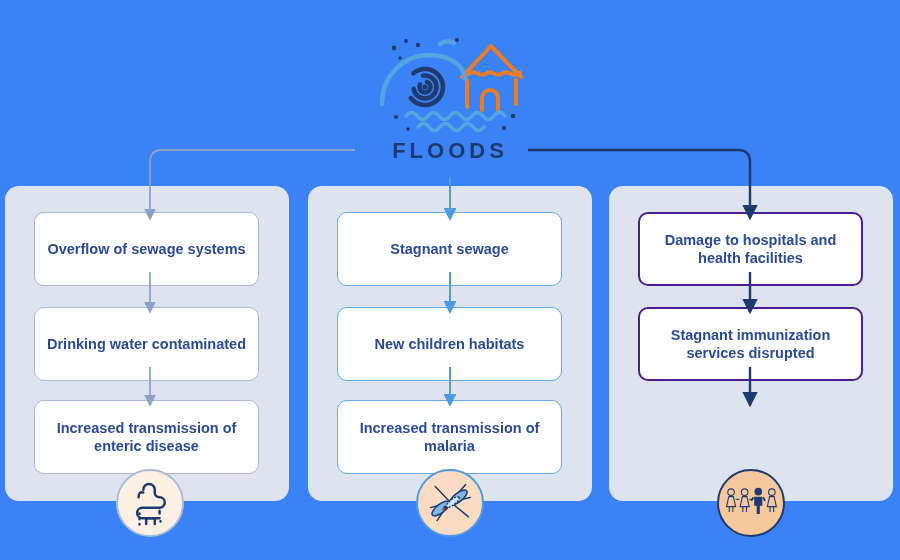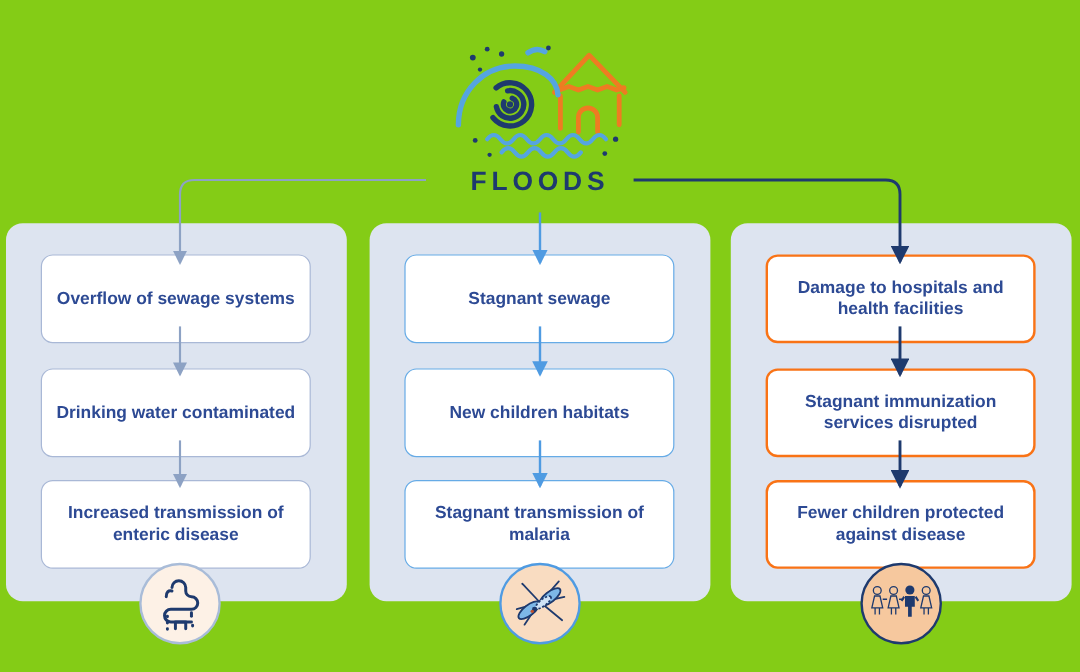--- a/index.html
+++ b/index.html
@@ -1,17 +1,17 @@
 <!DOCTYPE html>
 <html><head>
 <meta charset="utf-8">
 <style>
   html,body{margin:0;padding:0;background:#ffffff;}
   .canvas{
-    position:relative;width:900px;height:560px;background:#84cc16;overflow:hidden;
+    position:relative;width:900px;height:560px;background:#3b82f6;overflow:hidden;
     font-family:"Liberation Sans", sans-serif;
     text-decoration:underline;
   }
   
   .hero-icon{position:absolute;left:370px;top:34px;width:160px;height:100px;}
   .title{
     position:absolute;left:0;right:0;top:138px;height:26px;
     text-align:center;font-size:22px;font-weight:700;letter-spacing:4px;
     color:#1d3a6e;
   }
@@ -25,21 +25,21 @@
   
   .box{
     position:absolute;left:29px;width:225px;height:74px;background:#ffffff;border-radius:10px;
     display:flex;align-items:center;justify-content:center;text-align:center;
     font-size:14.5px;font-weight:700;color:#2d4a94;line-height:1.25;
     padding:0 12px;box-sizing:border-box;z-index:2;
   }
   .r1{top:26px;} .r2{top:121px;} .r3{top:214px;text-align:center;}
   .panel-0 .box{border:1.5px solid #a9b8d6;}
   .panel-1 .box{border:1.5px solid #66abe6;}
-  .panel-2 .box{border:2px solid #f97316;}
+  .panel-2 .box{border:2px solid #4c1d95;}
   
   .badge{
     position:absolute;top:469px;width:68px;height:68px;border-radius:50%;
     display:flex;align-items:center;justify-content:center;z-index:7;box-sizing:border-box;
   }
   .badge-0{left:116px;background:#fdf1e6;border:2px solid #a9bcd8;}
   .badge-1{left:416px;background:#f9dcc1;border:2.5px solid #4f9be2;}
   .badge-2{left:717px;background:#f6c89e;border:2.5px solid #1e3a6e;}
 </style>
 </head>
@@ -93,27 +93,26 @@
 
   <section class="panel panel-0">
     <div class="box r2">Drinking water contaminated</div>
     <div class="box r1">Overflow of sewage systems</div>
     <div class="box r3">Increased transmission of enteric disease</div>
   </section>
 
   <section class="panel panel-1">
     <div class="box r1">Stagnant sewage</div>
     <div class="box r2">New children habitats</div>
-    <div class="box r3">Stagnant transmission of malaria</div>
+    <div class="box r3">Increased transmission of malaria</div>
   </section>
 
   <section class="panel panel-2">
     <div class="box r1">Damage to hospitals and health facilities</div>
     <div class="box r2">Stagnant immunization services disrupted</div>
-    <div class="box r3">Fewer children protected against disease</div>
   </section>
 
   <svg class="connectors" viewBox="0 0 900 560" xmlns="http://www.w3.org/2000/svg" fill="none">
     <defs>
       <marker id="ah-muted" viewBox="0 0 10 10" refX="8.5" refY="5" markerWidth="6.5" markerHeight="6.5" orient="auto-start-reverse">
         <path d="M0,0 L10,5 L0,10 z" fill="#8da2c4"></path>
       </marker>
       <marker id="ah-bright" viewBox="0 0 10 10" refX="8.5" refY="5" markerWidth="6.5" markerHeight="6.5" orient="auto-start-reverse">
         <path d="M0,0 L10,5 L0,10 z" fill="#4f9be2"></path>
       </marker>

